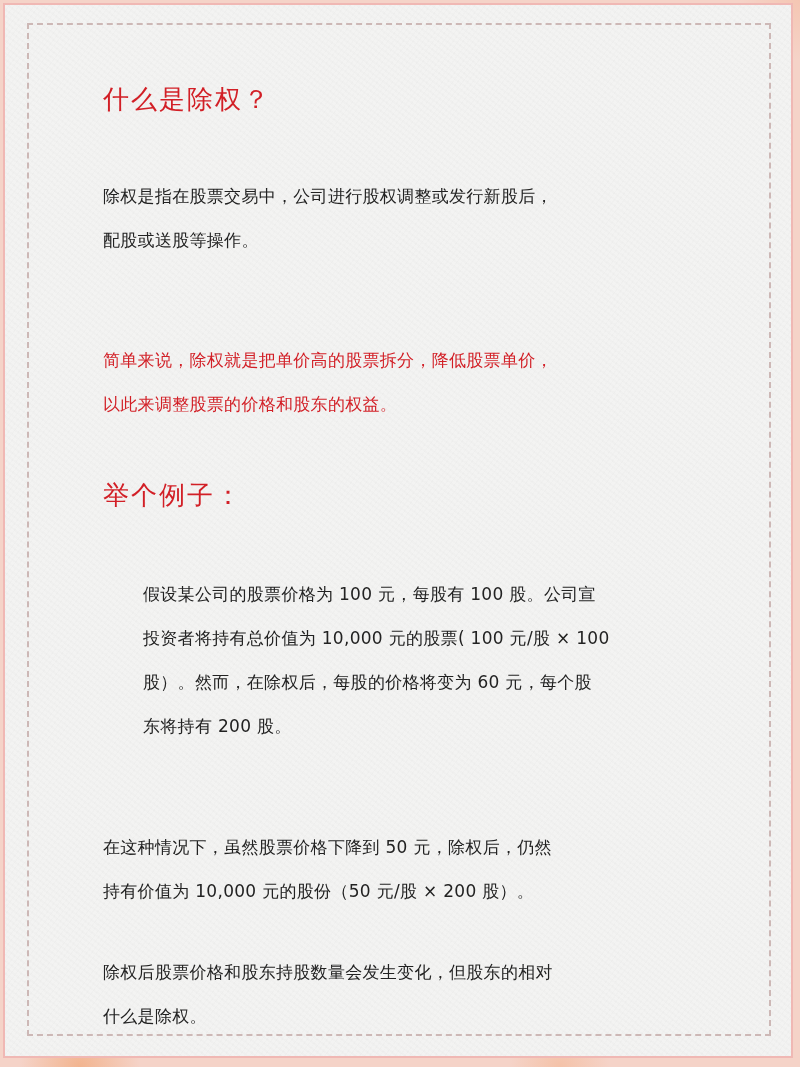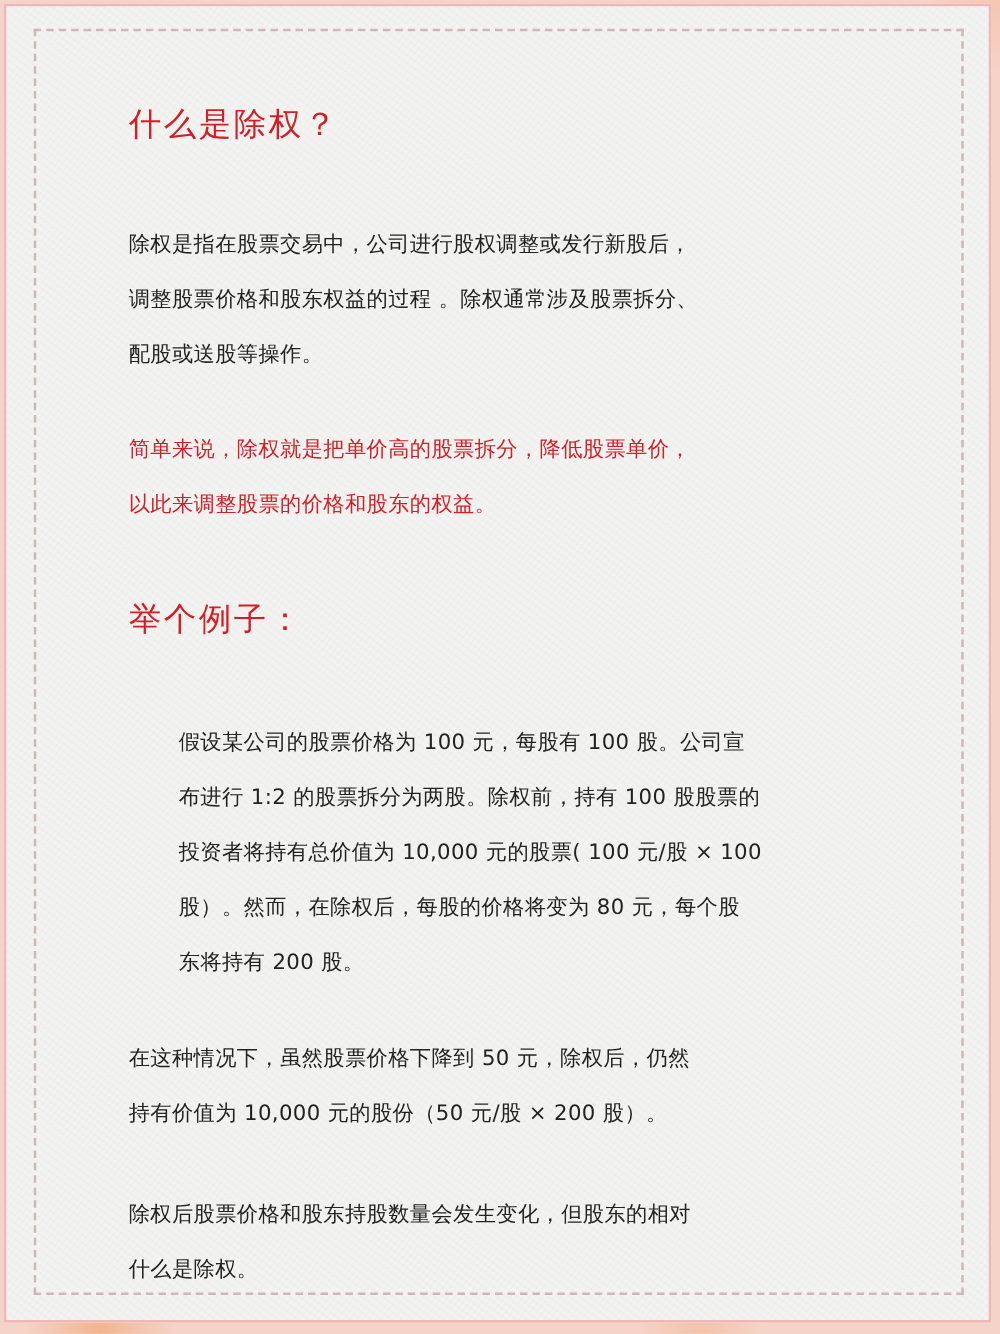--- a/index.html
+++ b/index.html
@@ -85,36 +85,34 @@
   <div class="card">
     <div class="dashed-frame"></div>
   </div>
 
   <div class="content">
 
     <h1 class="heading" style="top:82px;">什么是除权？</h1>
 
     <p class="para" style="top:174px;">
       <span class="line">除权是指在股票交易中，公司进行股权调整或发行新股后，</span>
-      <span class="line">调整股票价格和股东权益的过程 。除权通常涉及股票拆分、</span>
       <span class="line">配股或送股等操作。</span>
     </p>
 
     <p class="para red" style="top:338px;">
       <span class="line">简单来说，除权就是把单价高的股票拆分，降低股票单价，</span>
       <span class="line">以此来调整股票的价格和股东的权益。</span>
     </p>
 
     <h1 class="heading" style="top:478px;">举个例子：</h1>
 
     <p class="para" style="top:572px;margin-left:40px;">
       <span class="line">假设某公司的股票价格为 100 元，每股有 100 股。公司宣</span>
-      <span class="line">布进行 1:2 的股票拆分为两股。除权前，持有 100 股股票的</span>
       <span class="line">投资者将持有总价值为 10,000 元的股票( 100 元/股  ×  100</span>
-      <span class="line">股）。然而，在除权后，每股的价格将变为 80 元，每个股</span>
+      <span class="line">股）。然而，在除权后，每股的价格将变为 60 元，每个股</span>
       <span class="line">东将持有 200 股。</span>
     </p>
 
     <p class="para" style="top:825px;">
       <span class="line">在这种情况下，虽然股票价格下降到 50 元，除权后，仍然</span>
       <span class="line">持有价值为 10,000 元的股份（50 元/股  ×  200 股）。</span>
     </p>
 
     <p class="para" style="top:950px;">
       <span class="line">除权后股票价格和股东持股数量会发生变化，但股东的相对</span>

